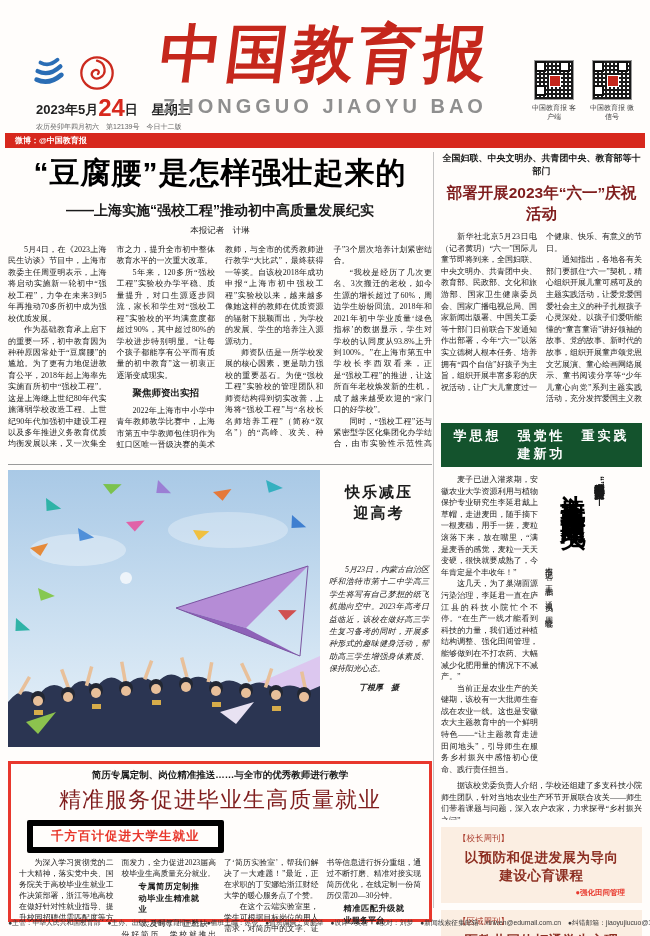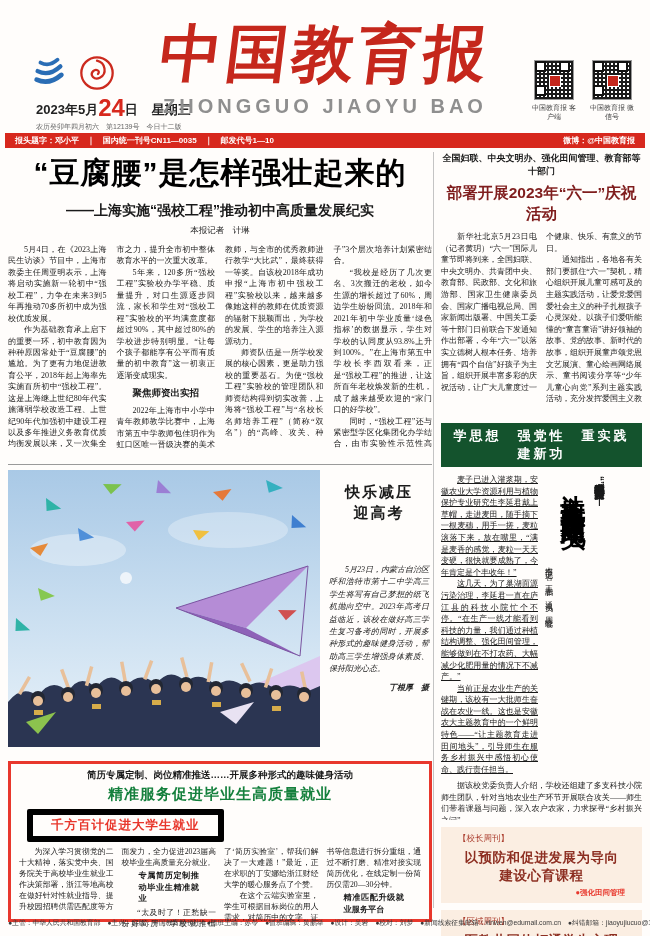--- a/index.html
+++ b/index.html
@@ -36,42 +36,42 @@
   
   .lead-h1{font-size:30px;font-weight:900;text-align:center;letter-spacing:1px;margin-top:3px;color:#000;}
   .lead-sub{font-size:14px;font-weight:bold;text-align:center;margin-top:8px;}
   .lead-by{font-size:8.5px;text-align:center;margin-top:5px;color:#222;}
   .body4{margin-top:7px;column-count:4;column-gap:10px;font-size:8px;line-height:1.43;
       text-align:justify;height:212px;overflow:hidden;}
   .crosshead{text-align:center;font-weight:900;font-size:9.5px;text-indent:0;margin:5px 0;
       font-family:"Liberation Sans",sans-serif;}
   
   .photorow{margin-top:8px;padding-top:5px;border-top:1px solid #9a9a9a;display:flex;gap:6px;height:282px;}
-  .capbox{flex:1;display:flex;flex-direction:column;padding:2px 3px;}
+  .capbox{flex:1;display:flex;flex-direction:column;padding:2px 3px;align-items:center;}
   .captitle{font-size:15px;font-weight:900;text-align:center;line-height:1.4;margin-top:10px;letter-spacing:2px;}
   .captext{margin-top:40px;font-size:8px;line-height:1.55;font-style:italic;text-align:justify;}
   .capcredit{text-align:right;font-size:8px;font-weight:bold;margin-top:6px;font-style:italic;}
   
   .jobsbox{margin-top:9px;border:3px solid #e8372c;height:161px;box-sizing:border-box;padding:4px 8px;}
   .jobs-kicker{text-align:center;font-size:9.5px;font-weight:bold;margin-top:1px;}
-  .jobs-h{text-align:center;font-size:15px;font-weight:700;letter-spacing:1px;margin-top:3px;color:#15803d;}
+  .jobs-h{text-align:center;font-size:22px;font-weight:400;letter-spacing:1px;margin-top:3px;color:#7f1d1d;}
   .badge{display:inline-block;border:6px solid #000000;color:#e8372c;font-weight:900;font-size:12.5px;
       padding:2px 18px;margin:5px 0 4px 8px;border-radius:2px;letter-spacing:1px;}
   .jobsbody{column-count:4;column-gap:8px;font-size:7.8px;line-height:1.42;text-align:justify;
       height:84px;overflow:hidden;}
   .jobs-sub{font-weight:700;font-size:8.2px;text-indent:0;margin:2px 17px;font-family:"Liberation Sans",sans-serif;}
   
   .so-kicker{font-size:9px;font-weight:900;text-align:center;margin-top:2px;}
   .so-h{font-size:15.5px;font-weight:900;text-align:center;margin-top:5px;color:#7f1d1d;}
   .body2{margin-top:6px;column-count:2;column-gap:9px;font-size:8px;line-height:1.45;
       text-align:justify;height:184px;overflow:hidden;}
   .banner{margin-top:8px;background:#14532d;color:#fff;text-align:center;font-size:13px;
       font-weight:900;letter-spacing:3px;padding:4px 0;}
   .vertblock{margin-top:7px;display:flex;height:300px;}
-  .vbody{width:97px;font-size:8px;line-height:1.45;text-align:justify;overflow:hidden;text-decoration:underline;}
+  .vbody{width:97px;font-size:8px;line-height:1.45;text-align:justify;overflow:hidden;}
   .vbyline{writing-mode:vertical-rl;font-size:8px;color:#222;padding-top:86px;margin-left:4px;letter-spacing:2px;}
   .vheadline{writing-mode:vertical-rl;font-size:25px;font-weight:900;letter-spacing:3px;margin-left:6px;line-height:1.1;color:#000;}
   .vkicker{writing-mode:vertical-rl;font-size:10px;font-weight:bold;margin-left:6px;line-height:1.25;padding-top:2px;}
   .cont{margin-top:6px;font-size:8px;line-height:1.45;text-align:justify;height:40px;overflow:hidden;}
   .wbox{margin-top:7px;background:#fbeee2;padding:6px 17px 5px;}
   .wlabel{font-size:8.5px;color:#aa3b2c;}
   .wheadline{font-size:13.5px;font-weight:900;color:#8d2f22;text-align:center;margin-top:4px;letter-spacing:0.5px;}
   .wsee{text-align:right;font-size:7.5px;color:#e8372c;font-weight:bold;margin-top:3px;}
   .footer{position:absolute;left:8px;right:8px;top:918px;font-size:6.8px;color:#3a3a3a;text-align:center;white-space:nowrap;}
 </style>
@@ -111,21 +111,20 @@
       <div class="qr"></div>
       <div class="qrlabel">中国教育报 客户端</div>
     </div>
     <div class="qrbox">
       <div class="qr"></div>
       <div class="qrlabel">中国教育报 微信号</div>
     </div>
   </div>
 
   <div class="redbar">
-    <span>报头题字：邓小平　｜　国内统一刊号CN11—0035　｜　邮发代号1—10</span>
     <span>微博：@中国教育报</span>
   </div>
 
   <div class="vdiv"></div>
 
   <div class="leftcol">
 
     <div class="lead-h1">“豆腐腰”是怎样强壮起来的</div>
     <div class="lead-sub">——上海实施“强校工程”推动初中高质量发展纪实</div>
     <div class="lead-by">本报记者　计琳</div>
@@ -271,37 +270,37 @@
         <div class="captitle">
           <div>快乐减压</div>
           <div>迎高考</div>
         </div>
         <p class="captext">5月23日，内蒙古自治区呼和浩特市第十二中学高三学生将写有自己梦想的纸飞机抛向空中。2023年高考日益临近，该校在做好高三学生复习备考的同时，开展多种形式的趣味健身活动，帮助高三学生增强身体素质、保持阳光心态。</p>
         <div class="capcredit">丁根厚　摄</div>
       </div>
     </div>
 
     <div class="jobsbox">
-      <div class="jobs-kicker">简历专属定制、岗位精准推送……开展多种形式的趣味健身活动</div>
+      <div class="jobs-kicker">简历专属定制、岗位精准推送……与全市的优秀教师进行教学</div>
       <div class="jobs-h">精准服务促进毕业生高质量就业</div>
       <div><span class="badge">千方百计促进大学生就业</span></div>
       <div class="jobsbody serif">
         <p>为深入学习贯彻党的二十大精神，落实党中央、国务院关于高校毕业生就业工作决策部署，浙江等地高校在做好针对性就业指导、提升校园招聘供需匹配度等方面发力，全力促进2023届高校毕业生高质量充分就业。</p>
         <p class="jobs-sub">专属简历定制推动毕业生精准就业</p>
         <p>“太及时了！正愁缺一份好简历，学校就推出了‘简历实验室’，帮我们解决了一大难题！”最近，正在求职的丁安娜给浙江财经大学的暖心服务点了个赞。</p>
         <p>在这个云端实验室里，学生可根据目标岗位的用人需求，对简历中的文字、证书等信息进行拆分重组，通过不断打磨、精准对接实现简历优化，在线定制一份简历仅需20—30分钟。</p>
         <p class="jobs-sub">精准匹配升级就业服务平台</p>
         <p>“平台推送的招聘信息对我求职成功帮助很大。”近日，山东农业大学应届毕业生周越告诉记者，该校就业服务平台聚焦精准匹配，为毕业生“一对一”精准推送招聘岗位信息，通过“私人定制”个性化精准服务等办法，有效破解大学生就业难题。（下转第三版）</p>
       </div>
     </div>
   </div>
 
   <div class="rightcol">
 
-    <div class="so-kicker">全国妇联、中央文明办、强化田间管理、教育部等十部门</div>
+    <div class="so-kicker">全国妇联、中央文明办、共青团中央、教育部等十部门</div>
     <div class="so-h">部署开展2023年“六一”庆祝活动</div>
     <div class="body2 serif">
       <p>新华社北京5月23日电（记者黄玥）“六一”国际儿童节即将到来，全国妇联、中央文明办、共青团中央、教育部、民政部、文化和旅游部、国家卫生健康委员会、国家广播电视总局、国家新闻出版署、中国关工委等十部门日前联合下发通知作出部署，今年“六一”以落实立德树人根本任务、培养拥有“四个自信”好孩子为主旨，组织开展丰富多彩的庆祝活动，让广大儿童度过一个健康、快乐、有意义的节日。</p>
       <p>通知指出，各地各有关部门要抓住“六一”契机，精心组织开展儿童可感可及的主题实践活动，让爱党爱国爱社会主义的种子扎根孩子心灵深处。以孩子们爱听能懂的“童言童语”讲好领袖的故事、党的故事、新时代的故事，组织开展童声颂党恩文艺展演、童心绘画网络展示、童书阅读分享等“少年儿童心向党”系列主题实践活动，充分发挥爱国主义教育基地作用，组织儿童聆听红色故事、观主题展览、学英雄事迹。</p>
 
     </div>
 
     <div class="banner">学思想　强党性　重实践　建新功</div>
 
     <div class="vertblock">

